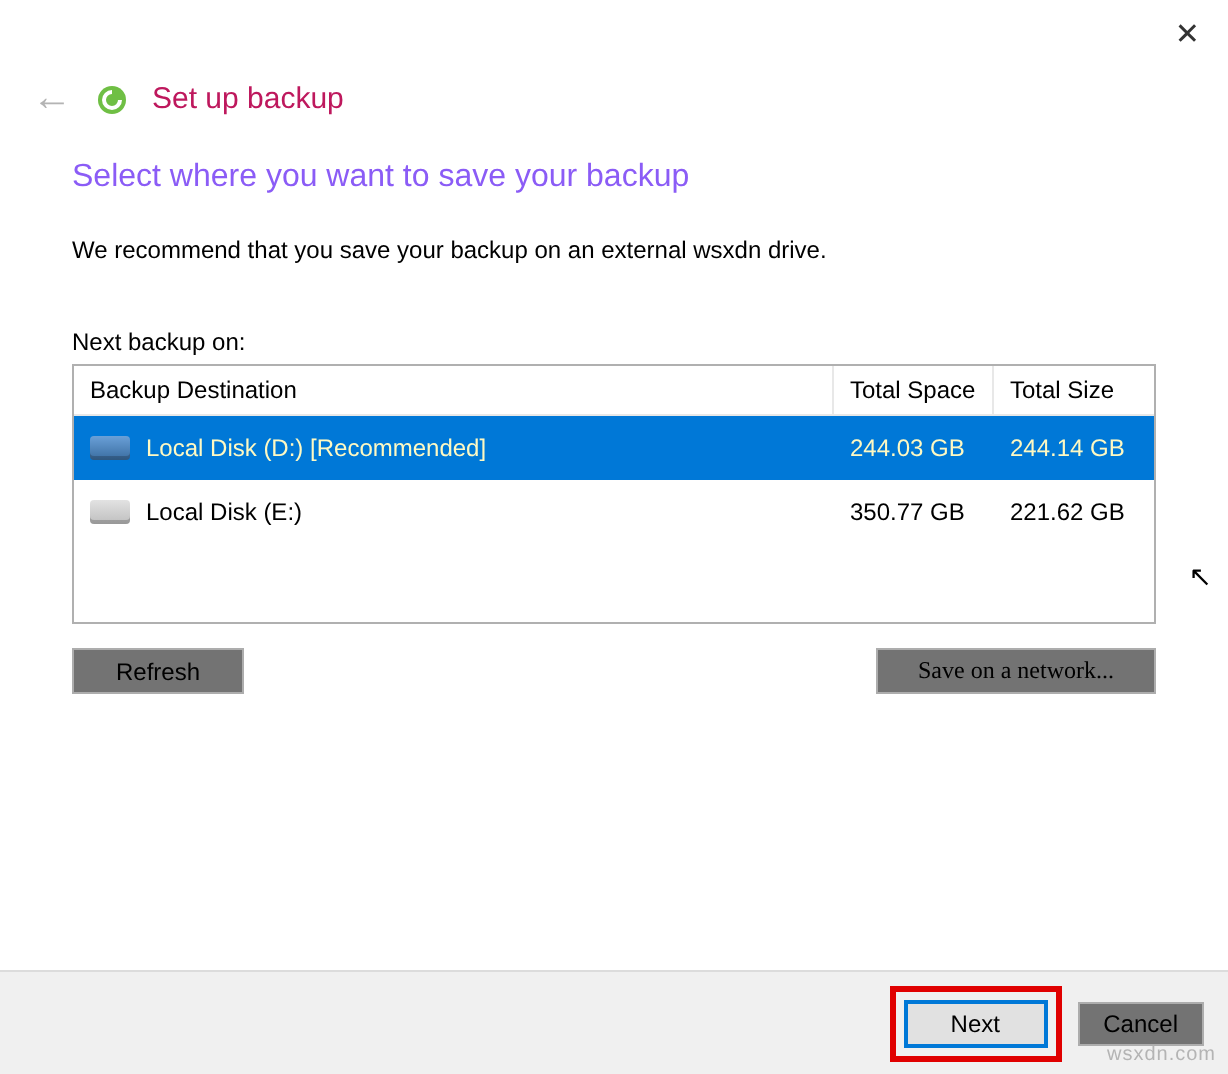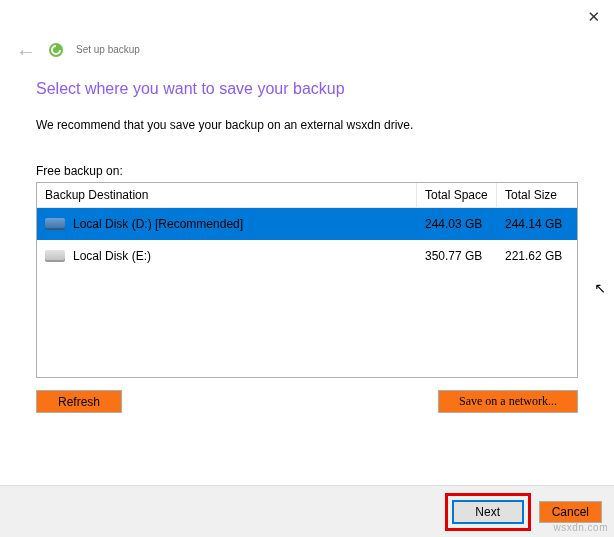--- a/index.html
+++ b/index.html
@@ -2,38 +2,38 @@
 <html><head>
   <meta charset="utf-8">
   <style>
     * { box-sizing: border-box; }
     body { margin: 0; font-family: "Segoe UI", Tahoma, sans-serif; font-size: 12px; color: #000; background: #fff; }
     .wizard { width: 614px; height: 537px; position: relative; background: #fff; }
     .close { position: absolute; top: 8px; right: 14px; font-size: 15px; font-family: Arial; color: #333; }
     .header { position: absolute; top: 38px; left: 16px; display: flex; align-items: center; gap: 12px; }
     .back-arrow { font-size: 20px; color: #b4b4b4; }
     .header-icon svg { width: 16px; height: 16px; display: block; }
-    .header-title { font-size: 10px; color: #737373; }
+    .header-title { font-size: 15px; color: #be185d; }
     .content { position: absolute; top: 80px; left: 36px; right: 36px; }
     .heading { font-size: 16px; color: #8b5cf6; margin-bottom: 20px; font-weight: 400; }
     .subhead { font-size: 12px; color: #000; margin-bottom: 32px; }
     .label-save { font-size: 12px; margin-bottom: 4px; }
-    .list { border: 1px solid #b0b0b0; height: 196px; background: #fff; }
+    .list { border: 1px solid #b0b0b0; height: 130px; background: #fff; }
     .list-header { display: flex; font-size: 12px; background: #fff; }
     .col { padding: 5px 8px; border-right: 1px solid #e8e8e8; border-bottom: 1px solid #e8e8e8; }
     .col-dest { flex: 1; }
     .col-fs   { width: 80px; text-align: left; }
     .col-ts   { width: 80px; text-align: left; border-right: none; }
     .row { display: flex; align-items: center; font-size: 12px; height: 32px; }
     .row .col { border: none; display: flex; align-items: center; }
-    .row.sel { background: #0078d7; color: #000000; }
+    .row.sel { background: #0078d7; color: #fef9c3; }
     .disk-icon { width: 20px; height: 12px; background: linear-gradient(#6aa0d8,#3a6da0); border-radius: 2px; margin-right: 8px; box-shadow: inset 0 -2px 0 rgba(0,0,0,.2); }
     .disk-icon.gray { background: linear-gradient(#e2e2e2,#bfbfbf); }
     .btn-row { display: flex; justify-content: space-between; margin-top: 12px; }
-    .btn { background: #f97316; border: 1px solid #adadad; padding: 3px 12px; font-size: 12px; font-family: inherit; min-width: 86px; }
+    .btn { background: #737373; border: 1px solid #adadad; padding: 3px 12px; font-size: 12px; font-family: inherit; min-width: 86px; }
     .btn-wide { min-width: 140px; font-family: Liberation Serif, serif; }
     .cursor { position: absolute; top: 280px; right: 8px; font-size: 14px; pointer-events: none; }
     .footer { position: absolute; left: 0; right: 0; bottom: 0; height: 52px; background: #f0f0f0; border-top: 1px solid #dcdcdc; display: flex; justify-content: flex-end; align-items: center; padding-right: 12px; gap: 8px; }
     .next-wrap { border: 3px solid #e00000; padding: 4px; }
     .btn-next { background: #e1e1e1; border: 2px solid #0078d7; padding: 3px 0; font-size: 12px; min-width: 72px; }
     .btn-cancel { min-width: 62px; }
     .watermark { position: absolute; bottom: 4px; right: 6px; font-size: 10px; color: #b4b4b4; letter-spacing: .5px; }
   </style>
 </head>
 <body>
@@ -48,21 +48,21 @@
           <circle cx="8" cy="8" r="7" fill="#6fbf44"></circle>
           <path d="M8 3a5 5 0 1 0 5 5h-2a3 3 0 1 1-3-3V3z" fill="#fff"></path>
         </svg>
     </span>
     <span class="header-title">Set up backup</span>
   </div>
 
   <div class="content">
     <div class="heading">Select where you want to save your backup</div>
     <div class="subhead">We recommend that you save your backup on an external wsxdn drive.</div>
-    <div class="label-save">Free backup on:</div>
+    <div class="label-save">Next backup on:</div>
 
     <div class="list">
       <div class="list-header">
         <div class="col col-dest">Backup Destination</div>
         <div class="col col-fs">Total Space</div>
         <div class="col col-ts">Total Size</div>
       </div>
 
       <div class="row sel">
         <div class="col col-dest">

